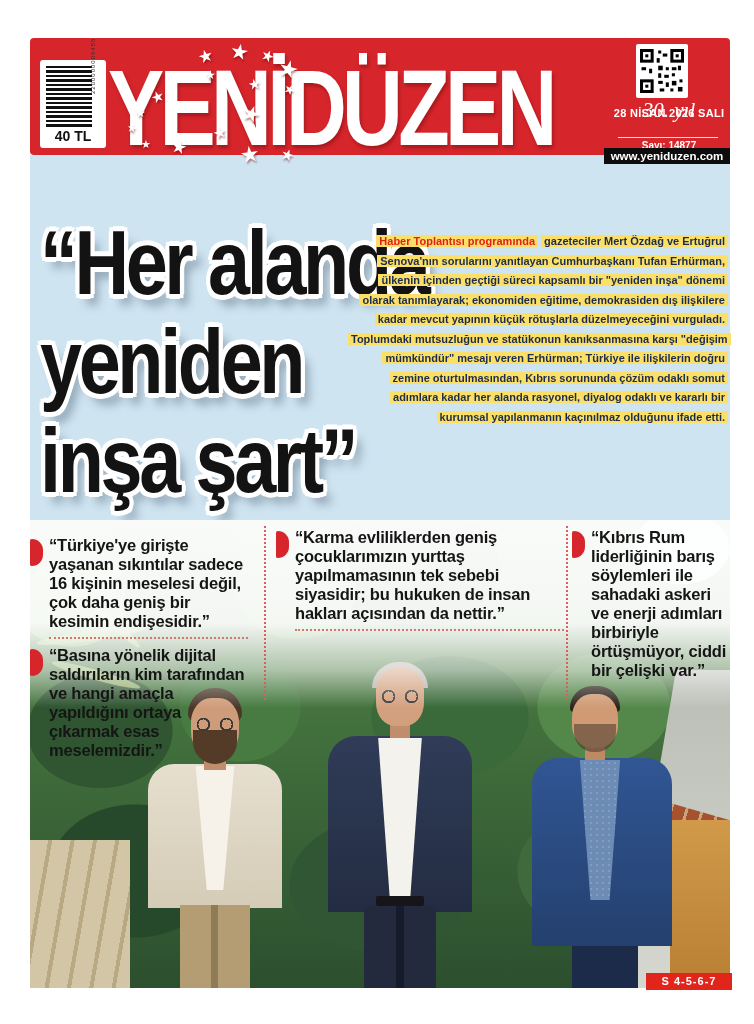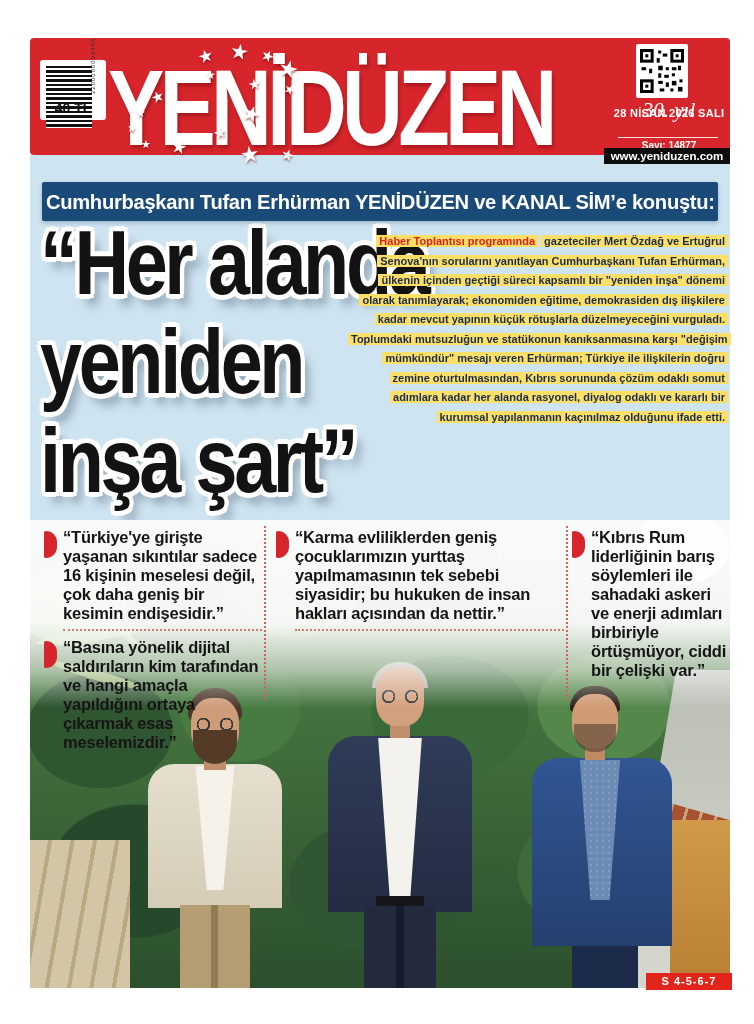--- a/index.html
+++ b/index.html
@@ -7,21 +7,21 @@
   body { font-family:"Liberation Sans", sans-serif; }
   .page { position:relative; width:754px; height:1024px; background:#ffffff; overflow:hidden; }
 
   
   .bluebg { position:absolute; left:30px; top:155px; width:700px; height:367px; background:#cfe4f1; z-index:1; }
   .masthead { position:absolute; left:30px; top:38px; width:700px; height:117px; background:#d6252b; border-radius:4px; z-index:5; }
   .mh-title { position:absolute; left:78px; top:16px; font-size:108px; line-height:108px; font-weight:900; color:#ffffff; letter-spacing:-6px; transform:scaleX(0.78); transform-origin:left top; white-space:nowrap; text-shadow:2px 3px 4px rgba(80,0,0,.35); }
   .star { position:absolute; color:#ffffff; text-shadow:1px 2px 2px rgba(100,0,0,.45); z-index:6; }
   .star::before { content:"★"; }
   .mh-tagline { position:absolute; left:408px; top:92px; font-family:"Liberation Serif", serif; font-size:18px; font-weight:700; color:#ffffff; letter-spacing:.5px; z-index:7; }
-  .barcode-box { position:absolute; left:10px; top:22px; width:66px; height:60px; background:#ffffff; border-radius:3px; z-index:7; }
+  .barcode-box { position:absolute; left:10px; top:22px; width:66px; height:88px; background:#ffffff; border-radius:3px; z-index:7; }
   .bc-lines { position:absolute; left:6px; top:6px; width:46px; height:62px; background:repeating-linear-gradient(180deg,#111 0 2px,#fff 2px 4px,#111 4px 7px,#fff 7px 9px); }
   .bc-num { position:absolute; left:50px; top:34px; font-size:6px; color:#333; transform:rotate(-90deg); transform-origin:left top; white-space:nowrap; letter-spacing:1px; }
   .bc-price { position:absolute; left:0; bottom:4px; width:100%; text-align:center; font-size:14px; font-weight:800; color:#111; }
   .mh-right { position:absolute; right:0; top:0; width:122px; height:100%; z-index:7; }
   .qr { position:absolute; left:28px; top:6px; width:52px; height:54px; background:#ffffff; border-radius:2px; padding:4px; }
   .mh-anniv { position:absolute; left:0; top:60px; width:100%; text-align:center; font-family:"Liberation Serif", serif; font-style:italic; font-size:21px; color:#ffffff; }
   .mh-date { position:absolute; left:0; top:69px; width:100%; text-align:center; font-size:11px; font-weight:800; color:#ffffff; letter-spacing:.3px; }
   .mh-rule { position:absolute; left:10px; top:99px; width:100px; height:1px; background:rgba(255,255,255,.85); }
   .mh-issue { position:absolute; left:0; top:102px; width:100%; text-align:center; font-size:10px; font-weight:700; color:#ffffff; }
   .mh-url { position:absolute; left:-4px; top:110px; width:126px; height:16px; background:#0d0d0d; color:#ffffff; font-size:11.5px; font-weight:700; text-align:center; line-height:16px; }
@@ -96,21 +96,21 @@
   .m3 .beard { left:64px; top:38px; width:42px; height:28px; background:rgba(60,45,35,.5); border-radius:0 0 20px 20px; }
   .m3 .neck { left:75px; top:60px; width:20px; height:14px; background:#bd8a64; }
   .m3 .jacket { left:22px; top:72px; width:140px; height:188px; background:linear-gradient(180deg,#315694,#24406e); border-radius:26px 26px 0 0; }
   .m3 .shirtv { left:66px; top:74px; width:48px; height:140px; background:radial-gradient(circle at 50% 50%, rgba(255,255,255,.25) 0.5px, transparent 1px) 0 0/6px 6px, #6d8cb5; clip-path:polygon(8% 0,92% 0,70% 100%,30% 100%); }
   .m3 .pants { left:62px; top:260px; width:66px; height:42px; background:#1d2b4a; }
 
   
   .quote-band { position:absolute; left:30px; top:520px; width:700px; height:188px; z-index:4;
     background:linear-gradient(180deg, rgba(255,255,255,.97) 0%, rgba(255,255,255,.93) 55%, rgba(255,255,255,.55) 80%, rgba(255,255,255,0) 100%); }
   .qcol { position:absolute; top:8px; }
-  .qcol1 { left:14px; width:218px; }
+  .qcol1 { left:0; width:218px;margin-top:8px; }
   .qcol2 { left:246px; width:288px; }
   .qcol3 { left:542px; width:160px; }
   .quote { display:flex; gap:6px; align-items:flex-start; }
   .qmark { flex:none; width:13px; height:27px; margin-top:3px; background:#d6252b; border-radius:2px 12px 12px 2px; }
   .qtext { font-size:16.5px; line-height:19px; font-weight:700; color:#151515; letter-spacing:-0.2px; }
   .hdiv { border-top:2px dotted #cf7a6f; margin:6px 0 7px 19px; }
   .vdiv { position:absolute; top:6px; height:174px; border-left:2px dotted #d9605a; }
   .vdiv1 { left:234px; } .vdiv2 { left:536px; }
 
   
@@ -184,23 +184,20 @@
         </svg>
       </div>
       <div class="mh-anniv">30. yıl</div>
       <div class="mh-date">28 NİSAN 2026 SALI</div>
       <div class="mh-rule"></div>
       <div class="mh-issue">Sayı: 14877</div>
       <div class="mh-url">www.yeniduzen.com</div>
     </div>
   </div>
 
-  <div class="kicker">
-    <span class="kicker-text">Cumhurbaşkanı Tufan Erhürman YENİDÜZEN ve KANAL SİM’e konuştu:</span>
-  </div>
 
   <div class="headline">
     <div class="hl-line">“Her alanda</div>
     <div class="hl-line">yeniden</div>
     <div class="hl-line">inşa şart”</div>
   </div>
 
   <p class="lead"><span class="lead-hl">Haber Toplantısı programında</span> <span class="lead-body">gazeteciler Mert Özdağ ve Ertuğrul Senova'nın sorularını yanıtlayan Cumhurbaşkanı Tufan Erhürman, ülkenin içinden geçtiği süreci kapsamlı bir "yeniden inşa" dönemi olarak tanımlayarak; ekonomiden eğitime, demokrasiden dış ilişkilere kadar mevcut yapının küçük rötuşlarla düzelmeyeceğini vurguladı. Toplumdaki mutsuzluğun ve statükonun kanıksanmasına karşı "değişim mümkündür" mesajı veren Erhürman; Türkiye ile ilişkilerin doğru zemine oturtulmasından, Kıbrıs sorununda çözüm odaklı somut adımlara kadar her alanda rasyonel, diyalog odaklı ve kararlı bir kurumsal yapılanmanın kaçınılmaz olduğunu ifade etti.</span></p>
 
   <div class="photo">

